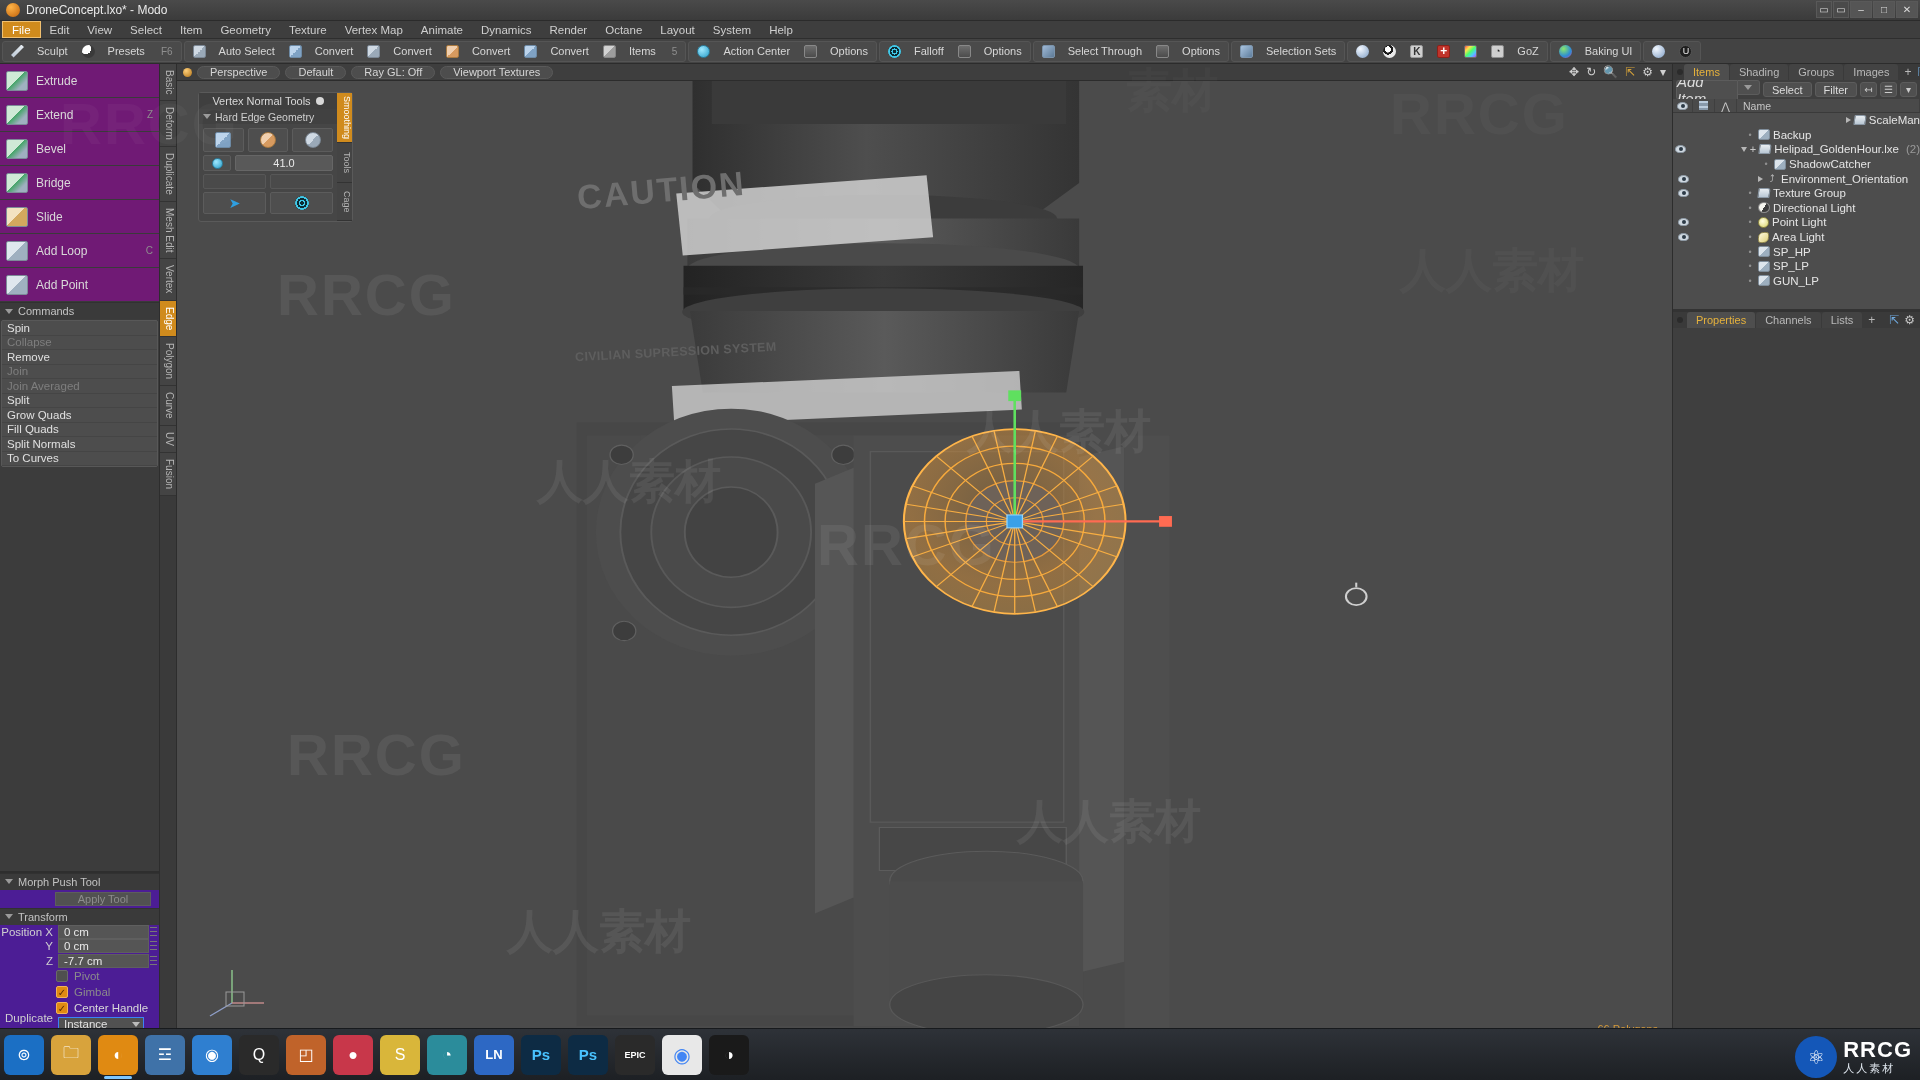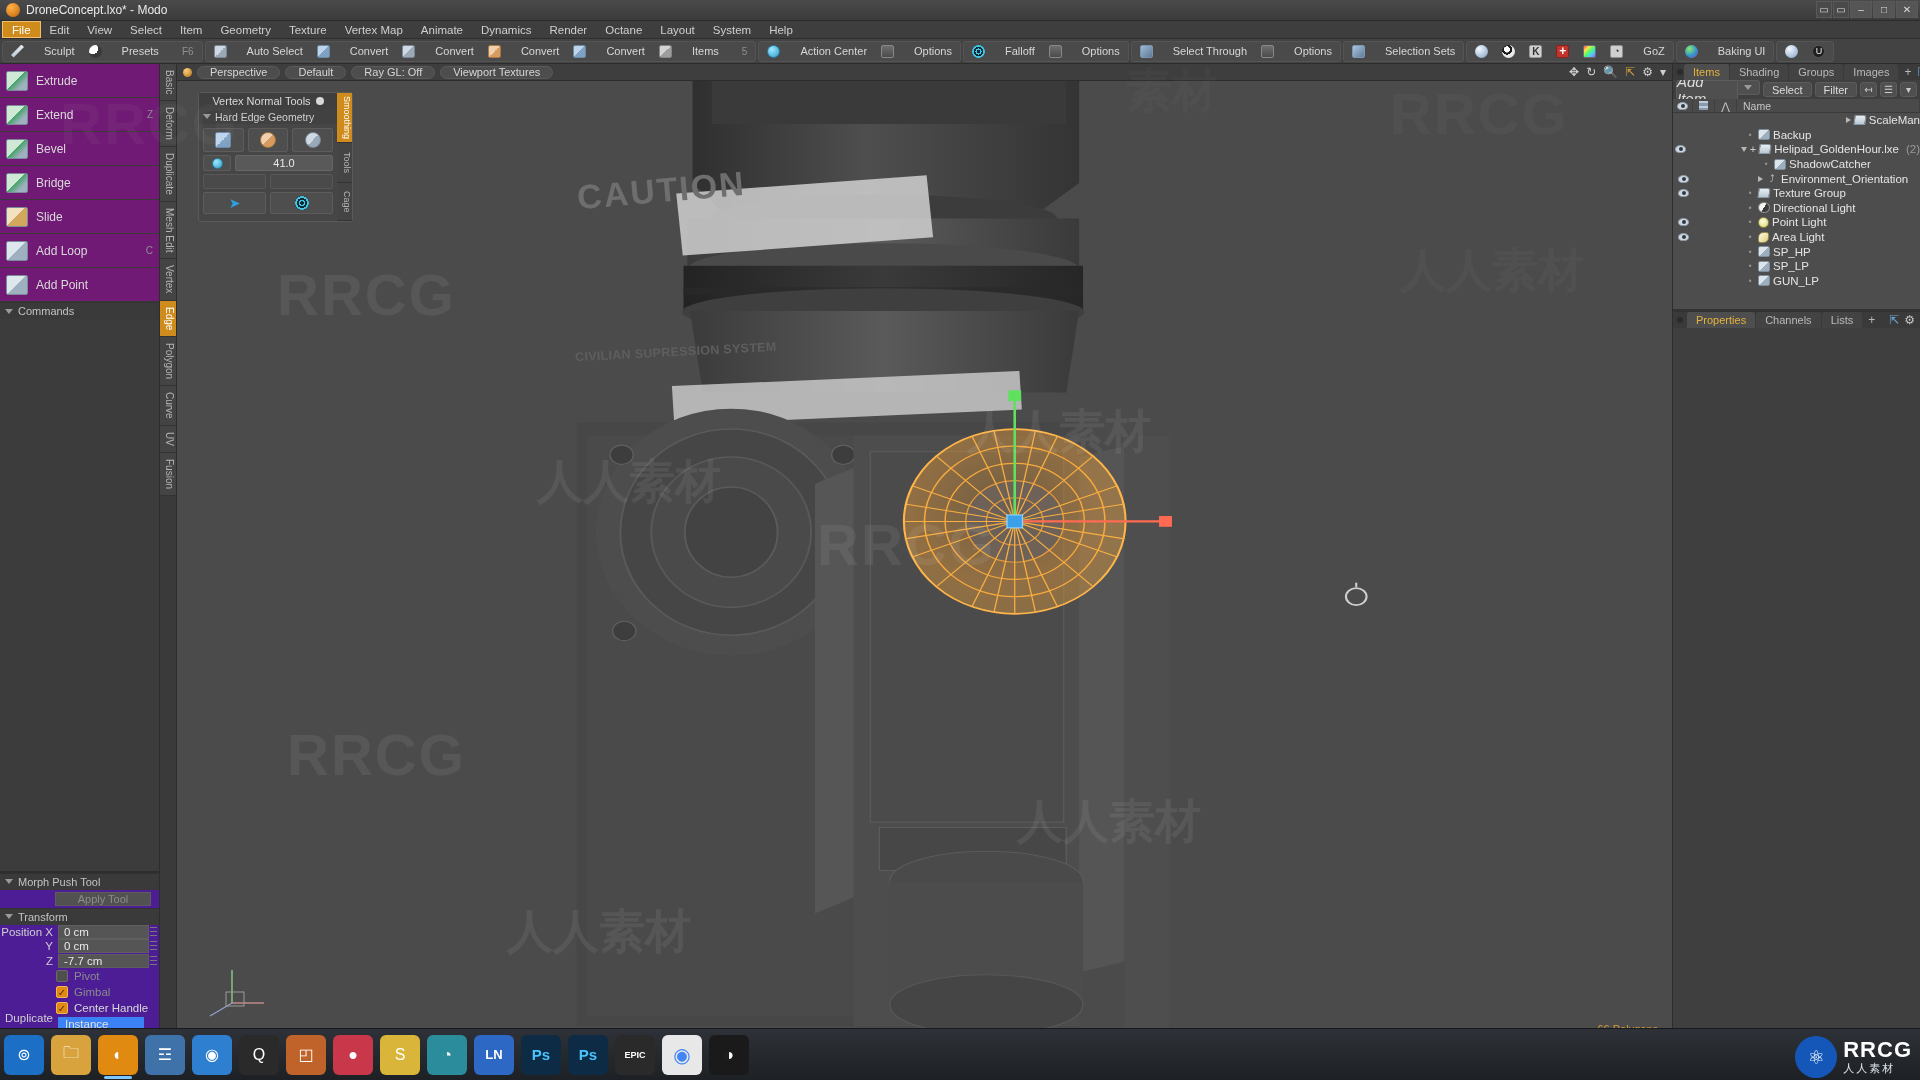--- a/index.html
+++ b/index.html
@@ -42,21 +42,21 @@
   }
   .menubar .mi.active { background:#d08b1d; color:#fff; border:1px solid #f0c070; }
 
   
   .toolbar {
     height:25px; background:#434343; display:flex; align-items:center;
     gap:2px; padding:0 2px; border-bottom:1px solid #2c2c2c;
   }
   .tgroup { display:flex; align-items:center; background:#4a4a4a; border:1px solid #555;
             border-radius:3px; height:21px; padding:0 2px; gap:2px; }
-  .tbtn { display:flex; align-items:center; gap:20px; padding:0 6px; height:19px;
+  .tbtn { display:flex; align-items:center; gap:13px; padding:0 6px; height:19px;
           font-size:11px; color:#d7d7d7; white-space:nowrap; }
   .tbtn .sk { color:#8f8f8f; font-size:10px; margin-left:3px;}
   .ico { width:13px;height:13px;flex:none;border-radius:2px;display:inline-block; }
   .ico.cube { background:linear-gradient(135deg,#cfd9e3 50%,#9aa9b8 50%); border:1px solid #7b8794;}
   .ico.cubeblue { background:linear-gradient(135deg,#bcd4ec 50%,#7fa2c4 50%); border:1px solid #6d8aa5;}
   .ico.cubeorange{ background:linear-gradient(135deg,#f0cfae 50%,#d79a5f 50%); border:1px solid #a9793f;}
   .ico.cubegrey { background:linear-gradient(135deg,#d2d2d2 50%,#9d9d9d 50%); border:1px solid #868686;}
   .ico.globe { background:radial-gradient(circle at 35% 32%,#9fe8ff,#2a9ec9); border-radius:50%; border:1px solid #2b7f9e;}
   .ico.target{ background:radial-gradient(circle,#0c2b33 0 18%,#3fc8e8 18% 34%,#0c2b33 34% 52%,#3fc8e8 52% 70%,#173b44 70%); border-radius:50%;}
   .ico.sq { background:linear-gradient(#6e6e6e,#4c4c4c); border:1px solid #888;}
@@ -114,22 +114,22 @@
                 background:repeating-linear-gradient(#777 0 1px,transparent 1px 4px);}
   .applybtn { margin:2px 8px 2px 55px; height:14px; background:#515151; border:1px solid #5d5d5d;
               color:#8d8d8d; font-size:11px; display:flex;align-items:center;justify-content:center;}
   .cbrow { display:flex; align-items:center; height:16px; padding-left:56px; gap:6px; font-size:11.5px;}
   .cb { width:12px;height:12px; border:1px solid #6a6a6a; background:#4f4f4f; border-radius:2px;
         display:flex;align-items:center;justify-content:center; font-size:10px; color:#aaa;}
   .cb.on { background:#e08a12; border-color:#f2b357; color:#5a2d00; }
   .cbrow.dis .lbltxt { color:#8b8b8b; }
   .ddrow { display:flex; align-items:center; height:16px; font-size:11.5px; }
   .ddrow .plbl { width:58px; text-align:right; padding-right:5px; color:#cfcfcf;}
-  .dd { flex:1; margin-right:15px; height:14px; background:#515151; border:7px solid #3b82f6;
-        display:flex; align-items:center; color:#e0e0e0; position:relative;}
+  .dd { flex:1; margin-right:15px; height:14px; background:#515151; border:1px solid #3b82f6;
+        display:flex; align-items:center; padding-left:5px; color:#e0e0e0; position:relative;}
   .dd .ar { position:absolute; right:3px; top:4px;
             border-left:4px solid transparent;border-right:4px solid transparent;border-top:5px solid #bbb;}
 
   
   .vtabs { width:17px; background:#3a3a3a; display:flex; flex-direction:column; border-right:1px solid #2d2d2d;}
   .vtab { writing-mode:vertical-rl; text-orientation:mixed; font-size:10px; color:#b5b5b5;
           padding:6px 1px; border-bottom:1px solid #333; background:#444; text-align:center;}
   .vtab.on { background:#d08b1d; color:#fff; }
 
   
@@ -418,20 +418,32 @@
           <div class="toolitem">
             <div class="ti-ico "></div>
             <div class="lbl">Add Point</div>
             <div class="key"></div>
           </div>
         </div>
       <div class="sechdr">
         <span class="tri down"></span>
         <span>Commands</span>
       </div>
+      <div class="cmdlist" id="cmdlist">
+          <div class="cmd">Spin</div>
+          <div class="cmd dis">Collapse</div>
+          <div class="cmd">Remove</div>
+          <div class="cmd dis">Join</div>
+          <div class="cmd dis">Join Averaged</div>
+          <div class="cmd">Split</div>
+          <div class="cmd">Grow Quads</div>
+          <div class="cmd">Fill Quads</div>
+          <div class="cmd">Split Normals</div>
+          <div class="cmd">To Curves</div>
+        </div>
       <div class="spacer"></div>
 
       <div class="props">
         <div class="sechdr">
           <span class="tri down"></span>
           <span>Morph Push Tool</span>
         </div>
         <div class="applybtn">Apply Tool</div>
         <div class="sechdr">
           <span class="tri down"></span>

